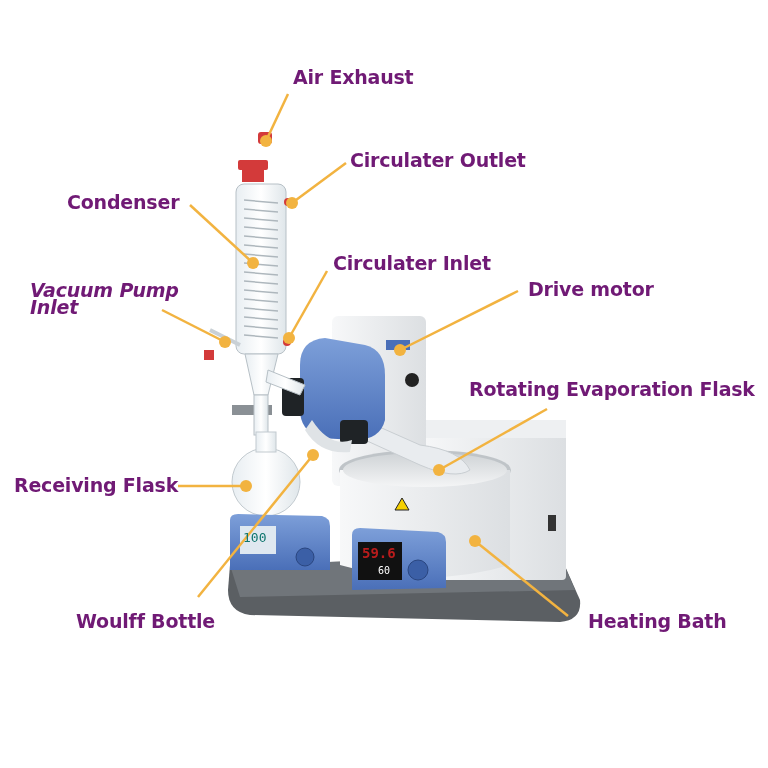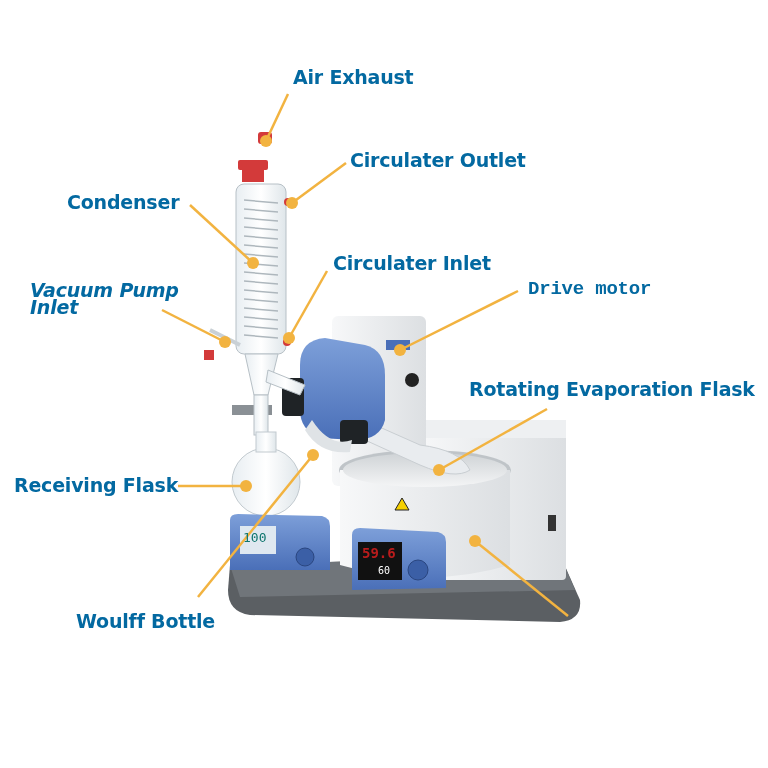--- a/index.html
+++ b/index.html
@@ -1,18 +1,18 @@
 <!DOCTYPE html>
 <html><head>
 <meta charset="utf-8">
 <style>
   html,body{margin:0;padding:0;background:#ffffff;}
   body{width:768px;height:768px;position:relative;overflow:hidden;font-family:"DejaVu Sans","Liberation Sans",sans-serif;}
   .stage{position:absolute;left:0;top:0;width:768px;height:768px;}
-  .label{position:absolute;font-weight:bold;font-size:19px;color:#0369a1;white-space:nowrap;line-height:1;letter-spacing:-0.2px;}
+  .label{position:absolute;font-weight:bold;font-size:19px;color:#701a75;white-space:nowrap;line-height:1;letter-spacing:-0.2px;}
   .label.two{line-height:17px;font-style:italic;}
   svg{position:absolute;left:0;top:0;}
 </style>
 </head>
 <body>
 
 <div class="stage">
 
   <svg width="768" height="768" viewBox="0 0 768 768">
     <defs>
@@ -151,17 +151,18 @@
   <div style="position:absolute;left:378px;top:565px;font-family:'DejaVu Sans Mono',monospace;font-size:10px;color:#fff;">60</div>
 
   <div class="label" style="left:293px;top:68px;">Air Exhaust</div>
   <div class="label" style="left:350px;top:151px;">Circulater Outlet</div>
   <div class="label" style="left:67px;top:193px;">Condenser</div>
   <div class="label" style="left:333px;top:254px;">Circulater Inlet</div>
   <div class="label two" style="left:30px;top:282px;">
     <div>Vacuum Pump</div>
     <div>Inlet</div>
   </div>
-  <div class="label" style="left:528px;top:280px;font-family:Liberation Mono, monospace;">Drive motor</div>
+  <div class="label" style="left:528px;top:280px;">Drive motor</div>
   <div class="label" style="left:469px;top:380px;">Rotating Evaporation Flask</div>
   <div class="label" style="left:14px;top:476px;">Receiving Flask</div>
   <div class="label" style="left:76px;top:612px;text-align:center;">Woulff Bottle</div>
+  <div class="label" style="left:588px;top:612px;">Heating Bath</div>
 </div>
 
 </body></html>

